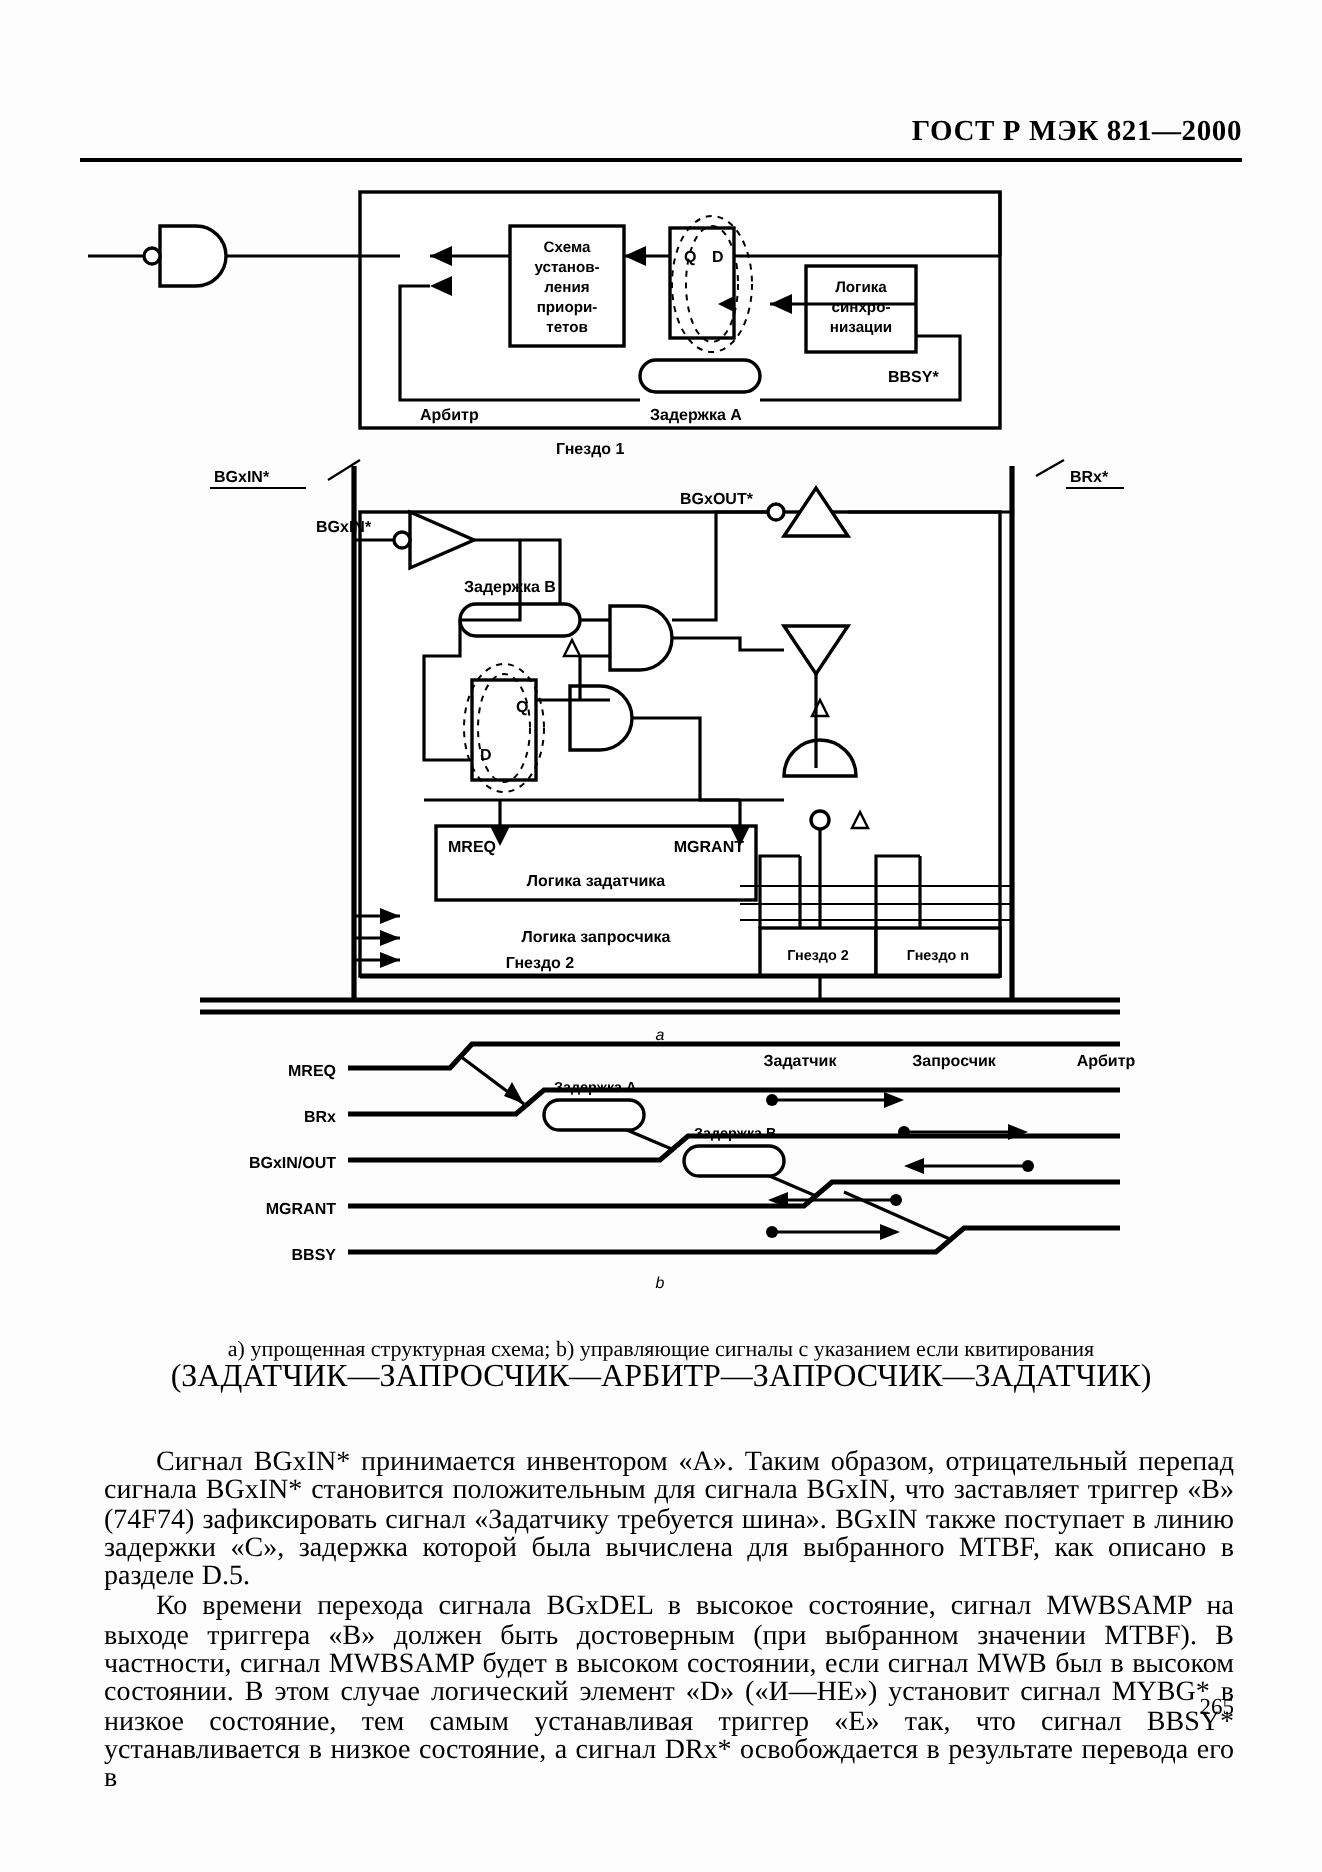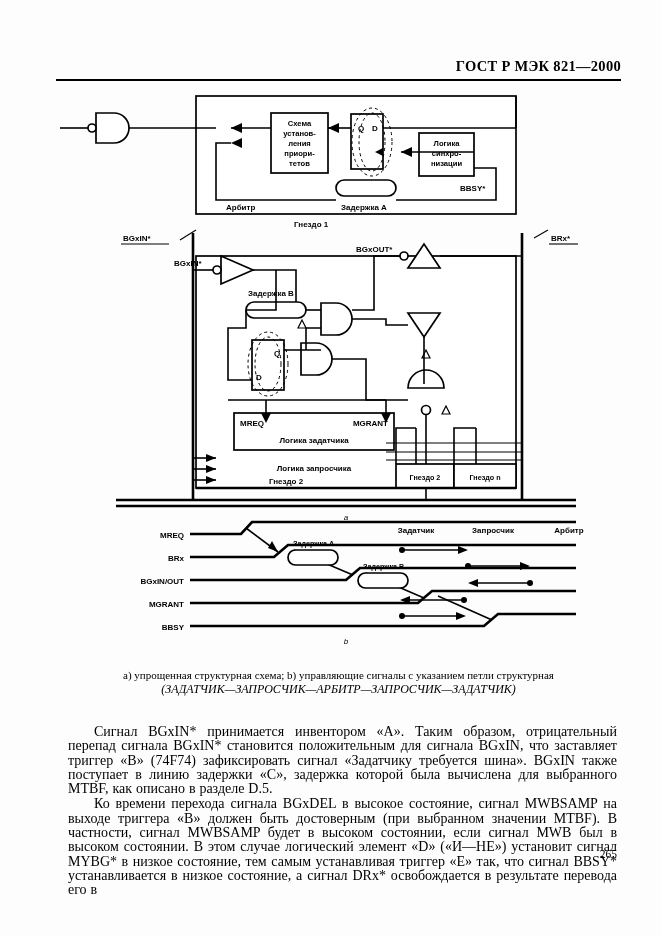--- a/index.html
+++ b/index.html
@@ -2,35 +2,35 @@
 <html><head>
 <meta charset="utf-8">
 <style>
   html,body{margin:0;padding:0;background:#fff;}
   body{
     width:661px;height:936px;position:relative;overflow:hidden;
     font-family:"Liberation Serif", serif;
     color:#000;
     background:#fdfdfd;
   }
-  .page{position:absolute;inset:0;margin-left:16px;}
+  .page{position:absolute;inset:0;}
 
   
   .hdr{position:absolute;left:40px;right:40px;top:58px;height:26px;}
   .hdr-title{position:absolute;right:0;top:0;font-size:14.5px;font-weight:bold;letter-spacing:.3px;}
   .hdr-rule{position:absolute;left:0;right:0;top:21px;height:2px;background:#000;}
 
   
   .fig{position:absolute;left:40px;top:88px;width:581px;height:580px;text-decoration:underline;}
   svg.diagram{position:absolute;left:0;top:0;}
 
   
   .cap{position:absolute;left:40px;right:40px;top:668px;text-align:center;}
   .cap-line{font-size:11px;line-height:14px;}
-  .cap-sub{font-size:12px;line-height:14px;font-style:italic;}
+  .cap-sub{font-size:16px;line-height:14px;}
   .fig-num{margin-top:11px;font-size:11.5px;}
 
   
   .body{position:absolute;left:52px;right:44px;top:725px;}
   .para{font-size:14px;line-height:14.3px;text-align:justify;text-indent:26px;margin:0 0 1px 0;
         word-spacing:.4px;}
 
   
   .pg{position:absolute;right:44px;top:848px;font-size:11.5px;}
 
@@ -265,21 +265,21 @@
           <circle cx="346" cy="528" r="3" fill="#000"></circle>
           <path d="M410,528 L400,524 L400,532 Z" fill="#000"></path>
         </g>
 
         <text class="lbl-i" x="290" y="556" text-anchor="middle">b</text>
       </g>
     </svg>
   </div>
 
   <div class="cap">
-    <div class="cap-line">а) упрощенная структурная схема; b) управляющие сигналы с указанием петли структурная</div>
+    <div class="cap-line">а) упрощенная структурная схема; b) управляющие сигналы с указанием если квитирования</div>
     <div class="cap-sub">(ЗАДАТЧИК—ЗАПРОСЧИК—АРБИТР—ЗАПРОСЧИК—ЗАДАТЧИК)</div>
   </div>
 
   <div class="body">
     <p class="para">Сигнал BGxIN* принимается инвентором «А». Таким образом, отрицательный перепад сигнала BGxIN* становится положительным для сигнала BGxIN, что заставляет триггер «В» (74F74) зафиксировать сигнал «Задатчику требуется шина». BGxIN также поступает в линию задержки «С», задержка которой была вычислена для выбранного MTBF, как описано в разделе D.5.</p>
     <p class="para">Ко времени перехода сигнала BGxDEL в высокое состояние, сигнал MWBSAMP на выходе триггера «В» должен быть достоверным (при выбранном значении MTBF).  В частности, сигнал MWBSAMP будет в высоком состоянии, если сигнал MWB был в высоком состоянии.  В этом случае логический элемент «D» («И—НЕ») установит сигнал MYBG* в низкое состояние, тем самым устанавливая триггер «Е» так, что сигнал BBSY* устанавливается в низкое состояние, а сигнал DRx* освобождается в результате перевода его в</p>
   </div>
 
   <div class="pg">265</div>
 

